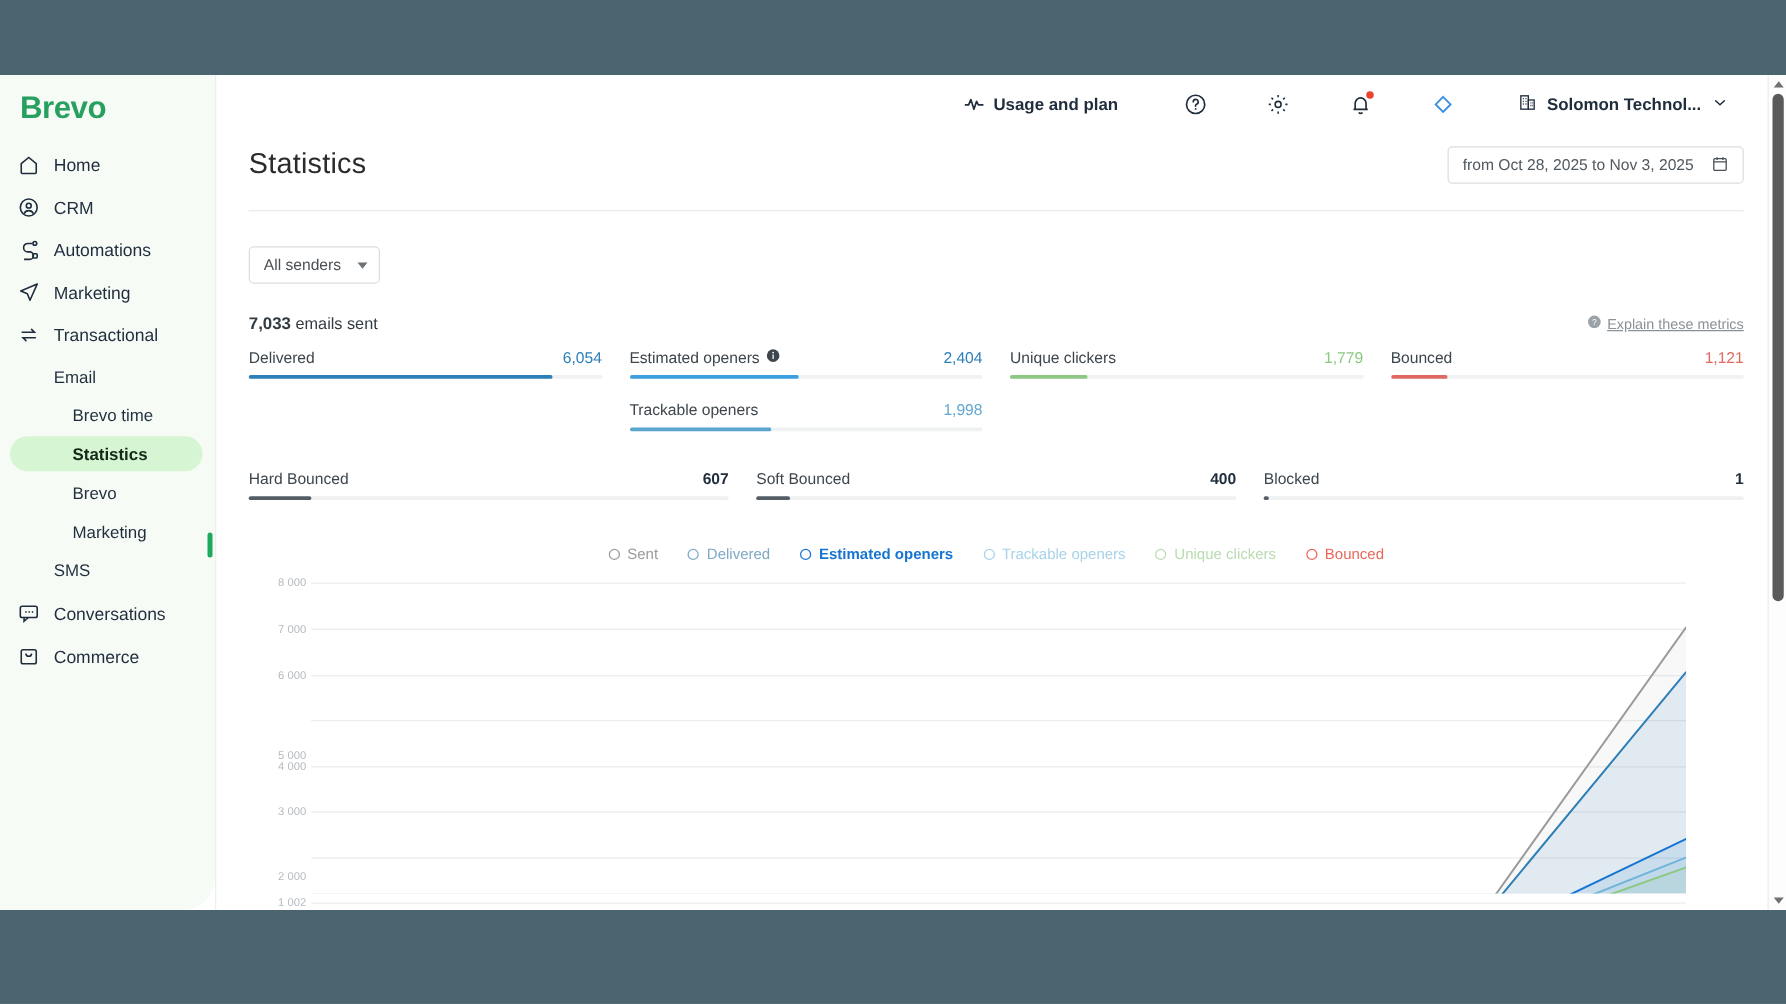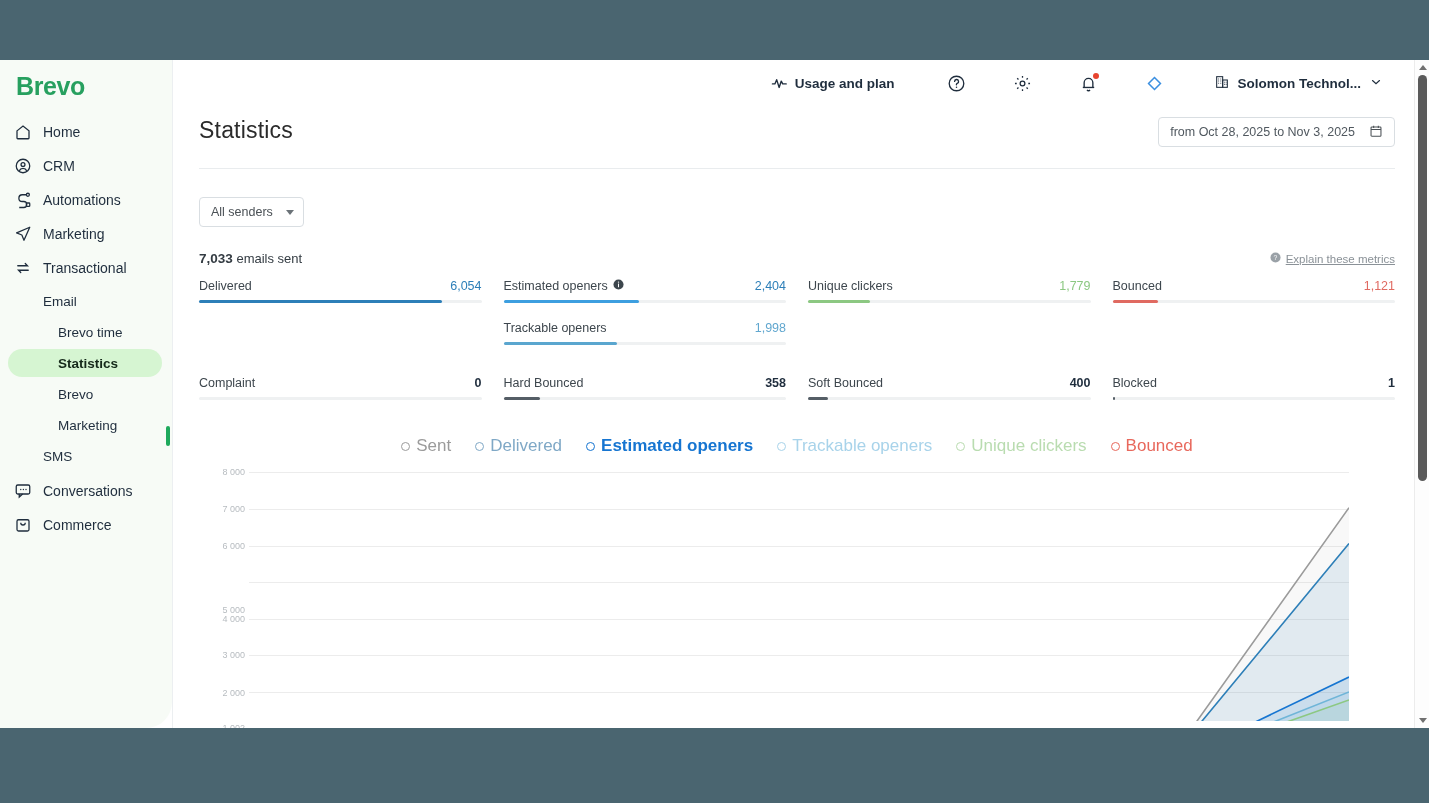--- a/index.html
+++ b/index.html
@@ -125,21 +125,21 @@
   .metric-val { font-size: 12.5px; }
   .bar-bg { margin-top: 7px; height: 3px; background: #eff1f2; border-radius: 2px; position: relative; }
   .bar-fill { position: absolute; left: 0; top: 0; height: 3px; border-radius: 2px; }
   .sub { margin-top: 18px; }
 
   .metrics2 { display: flex; margin-top: 31px; gap: 22px; }
 
   
   .chartwrap { margin-top: 36px; position: relative; }
   .legend { display: flex; justify-content: center; gap: 24px; }
-  .leg { display: flex; align-items: center; gap: 6px; font-size: 17px; cursor: pointer; }
+  .leg { display: flex; align-items: center; gap: 6px; font-size: 12px; cursor: pointer; }
   .leg .dot { width: 9px; height: 9px; border-radius: 50%; border: 1.4px solid; display:block; }
   .plot { margin-top: 17px; position: relative; height: 248px; }
   .ylabels { position: absolute; left: 0; top: 0; width: 46px; height: 248px; }
   .ylab { position: absolute; right: 0; font-size: 9px; color: #b7bcc0; transform: translateY(-50%); }
   .grid { position: absolute; left: 50px; right: 46px; top: 0; height: 248px; }
   .gline { position: absolute; left: 0; right: 0; height: 1px; background: #ececec; }
   .svgholder { position: absolute; left: 50px; right: 46px; top: 0; height: 248px; overflow: hidden; }
 
   
   .scrollbar {
@@ -394,34 +394,25 @@
             <span class="metric-val" style="color:#e06a61">1,121</span>
           </div>
           <div class="bar-bg">
               <div class="bar-fill" style="width:16%;background:#e06a61"></div>
             </div>
         </div>
       </div>
 
       <div class="metrics2">
 
-        <div class="metric">
-          <div class="metric-head">
-            <span class="metric-label">Complaint</span>
-            <span class="metric-val" style="color:#1f2d3d;font-weight:bold">0</span>
-          </div>
-          <div class="bar-bg">
-              <div class="bar-fill" style="width:0%;background:#555e66"></div>
-            </div>
-        </div>
 
         <div class="metric">
           <div class="metric-head">
             <span class="metric-label">Hard Bounced</span>
-            <span class="metric-val" style="color:#1f2d3d;font-weight:bold">358</span>
+            <span class="metric-val" style="color:#1f2d3d;font-weight:bold">607</span>
           </div>
           <div class="bar-bg">
               <div class="bar-fill" style="width:13%;background:#555e66"></div>
             </div>
         </div>
 
         <div class="metric">
           <div class="metric-head">
             <span class="metric-label">Soft Bounced</span>
             <span class="metric-val" style="color:#1f2d3d;font-weight:bold">400</span>
@@ -466,21 +457,21 @@
           </div>
           <div class="leg">
             <span class="dot" style="border-color:#e8685c"></span>
             <span style="color:#e8685c">Bounced</span>
           </div>
         </div>
 
         <div class="plot">
           <div class="ylabels" id="ylabels">
               <div class="ylab" style="top: 255.42px;">1 002</div>
-              <div class="ylab" style="top: 220px;">2 000</div>
+              <div class="ylab" style="top: 234px;">2 000</div>
               <div class="ylab" style="top: 182.26px;">3 000</div>
               <div class="ylab" style="top: 145.68px;">4 000</div>
               <div class="ylab" style="top: 103px; margin-top: 34px;">5 000</div>
               <div class="ylab" style="top: 72.52px;">6 000</div>
               <div class="ylab" style="top: 35.94px;">7 000</div>
               <div class="ylab" style="top: -0.64px;">8 000</div>
             </div>
           <div class="grid" id="grid">
               <div class="gline" style="top: 255.42px;"></div>
               <div class="gline" style="top: 218.84px;"></div>

